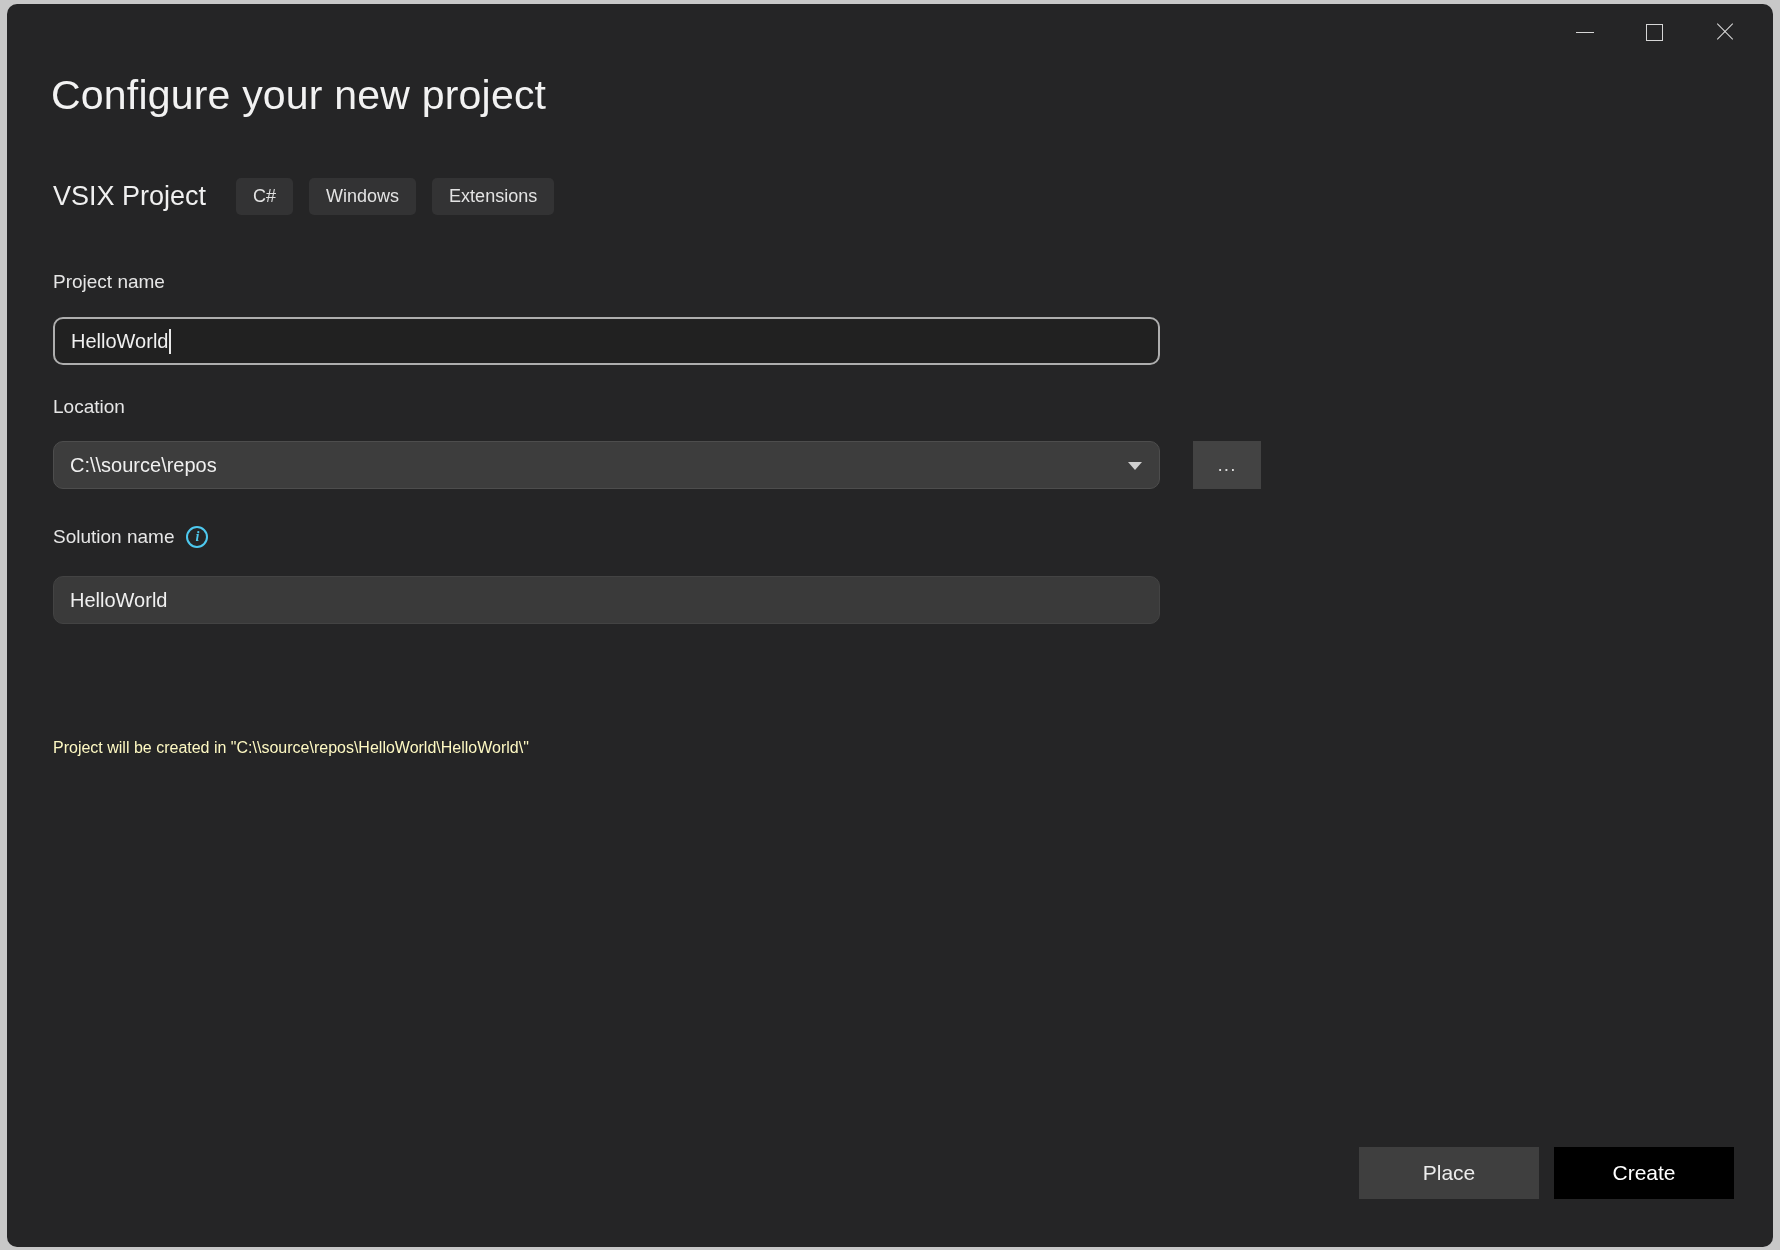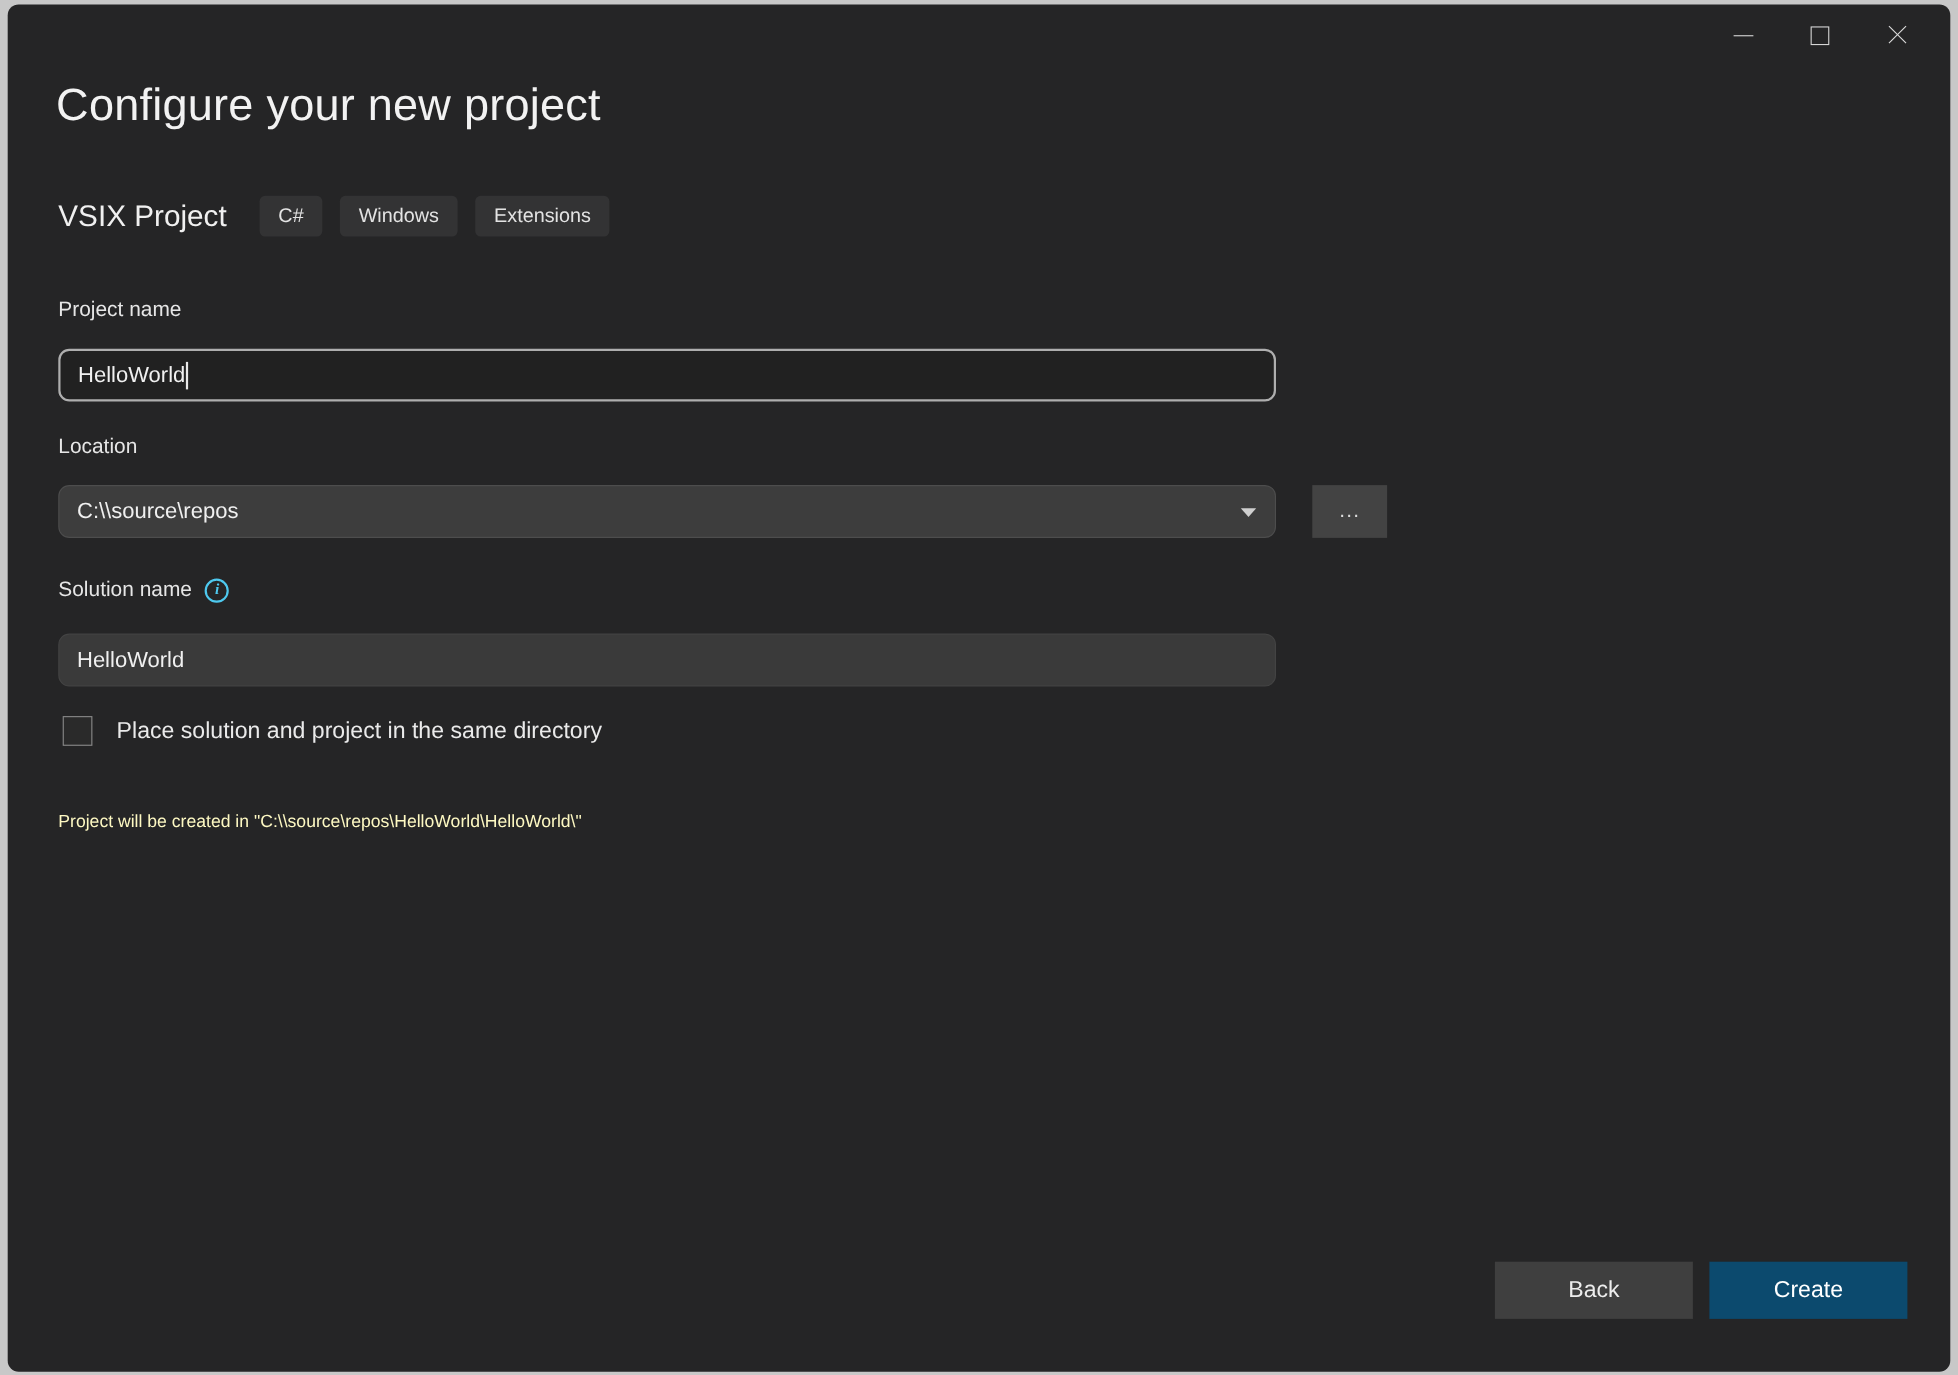--- a/index.html
+++ b/index.html
@@ -267,21 +267,21 @@
   #back-button {
     left: 1352px;
     width: 180px;
     background: #3f3f3f;
     color: #ededed;
   }
 
   #create-button {
     left: 1547px;
     width: 180px;
-    background: #0c4a6e;
+    background: #000000;
     color: #ffffff;
   }
 </style>
 </head>
 <body>
 
 <div id="window">
 
   <div id="titlebar">
     <div class="win-btn" id="btn-min">
@@ -318,23 +318,19 @@
   <button id="browse-button">...</button>
 
   <div class="field-label" id="label-solution">
     <span>Solution name</span>
     <span class="info-icon">i</span>
   </div>
   <div class="text-input" id="input-solution-name">
     <span>HelloWorld</span>
   </div>
 
-  <div id="checkbox-row">
-    <span id="checkbox-box"></span>
-    <span id="checkbox-label">Place solution and project in the same directory</span>
-  </div>
 
   <div id="creation-path-text">Project will be created in "C:\\source\repos\HelloWorld\HelloWorld\"</div>
 
-  <button class="footer-button" id="back-button">Back</button>
+  <button class="footer-button" id="back-button">Place</button>
   <button class="footer-button" id="create-button">Create</button>
 
 </div>
 
 </body></html>

